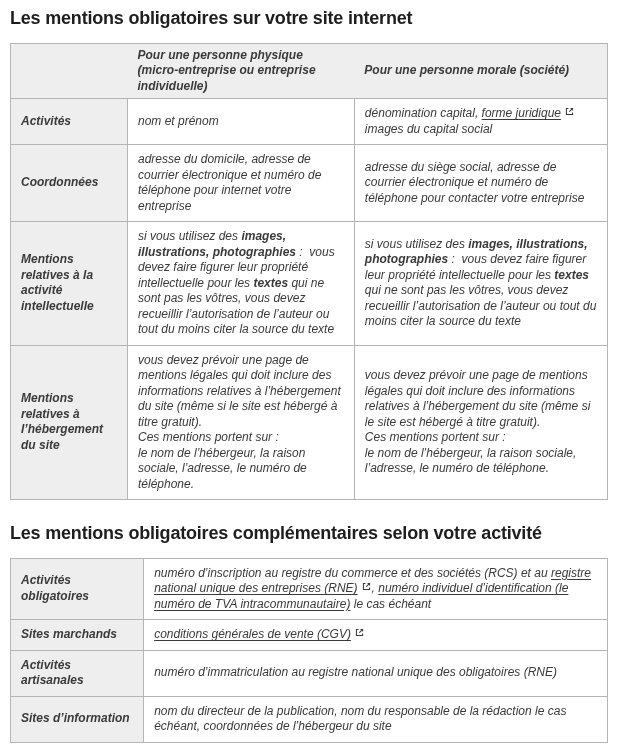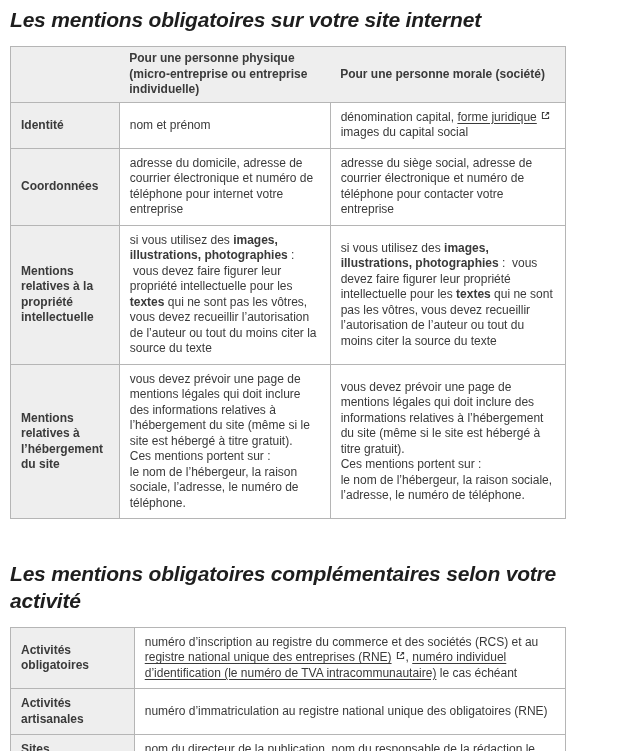--- a/index.html
+++ b/index.html
@@ -14,37 +14,37 @@
   html,body{margin:0;padding:0;}
   body{
     width:618px;
     min-height:751px;
     background:var(--page-bg);
     font-family:"Liberation Sans","DejaVu Sans",sans-serif;
     color:var(--text-color);
   }
   .page{padding:7px 10px 6px 10px;}
   h2.section-title{
-    font-size:21px;
+    font-size:18px;
     line-height:1.25;
     font-weight:700;
     color:var(--title-color);
     letter-spacing:-0.2px;
     margin:0 0 13px 0;
     padding-left:0;
-    font-style:italic;
   }
-  h2.section-title.second{margin-top:42px;}
+  h2.section-title.second{margin-top:22px;}
   table.info-table{
-    width:556px;
+    width:598px;
     border-collapse:collapse;
     table-layout:fixed;
     border:1px solid var(--border-color);
     font-size:12px;
     line-height:15.5px;
+    font-style:italic;
   }
   .info-table th,.info-table td{
     border:1px solid var(--border-color);
     padding:7px 10px;
     vertical-align:middle;
     text-align:left;
   }
   .info-table thead th{
     background:var(--cell-bg);
     font-weight:700;
@@ -84,35 +84,35 @@
     </colgroup>
     <thead>
       <tr>
         <th></th>
         <th>Pour une personne physique (micro-entreprise ou entreprise individuelle)</th>
         <th>Pour une personne morale (société)</th>
       </tr>
     </thead>
     <tbody>
       <tr>
-        <th>Identité</th>
+        <th>Activités</th>
         <td><span>nom et prénom</span></td>
         <td><span>dénomination capital, </span><a href="#" class="lnk">forme juridique<span class="ext-icon"><svg viewBox="0 0 16 16" aria-hidden="true" fill="none">
                   <path d="M6.5 3.5H3.5v9h9V9.5" stroke-width="1.5"></path>
                   <path d="M9.5 3.5h3v3" stroke-width="1.5"></path>
                   <path d="M12.5 3.5L7.8 8.2" stroke-width="1.5"></path>
                 </svg></span></a><span> images du capital social</span></td>
       </tr>
       <tr>
         <th>Coordonnées</th>
         <td><span>adresse du domicile, adresse de courrier électronique et numéro de téléphone pour internet votre entreprise</span></td>
         <td><span>adresse du siège social, adresse de courrier électronique et numéro de téléphone pour contacter votre entreprise</span></td>
       </tr>
       <tr>
-        <th>Mentions relatives à la propriété intellectuelle</th>
+        <th>Mentions relatives à la activité intellectuelle</th>
         <td><span>si vous utilisez des </span><strong>images, illustrations, photographies</strong><span> : &nbsp;vous devez faire figurer leur propriété intellectuelle pour les </span><strong>textes</strong><span> qui ne sont pas les vôtres, vous devez recueillir l’autorisation de l’auteur ou tout du moins citer la source du texte</span></td>
         <td><span>si vous utilisez des </span><strong>images, illustrations, photographies</strong><span> : &nbsp;vous devez faire figurer leur propriété intellectuelle pour les </span><strong>textes</strong><span> qui ne sont pas les vôtres, vous devez recueillir l’autorisation de l’auteur ou tout du moins citer la source du texte</span></td>
       </tr>
       <tr>
         <th>Mentions relatives à l’hébergement du site</th>
         <td><span>vous devez prévoir une page de mentions légales qui doit inclure des informations relatives à l’hébergement du site (même si le site est hébergé à titre gratuit).</span><br><span>Ces mentions portent sur :</span><br><span>le nom de l’hébergeur, la raison sociale, l’adresse, le numéro de téléphone.</span></td>
         <td><span>vous devez prévoir une page de mentions légales qui doit inclure des informations relatives à l’hébergement du site (même si le site est hébergé à titre gratuit).</span><br><span>Ces mentions portent sur :</span><br><span>le nom de l’hébergeur, la raison sociale, l’adresse, le numéro de téléphone.</span></td>
       </tr>
     </tbody>
   </table>
@@ -127,20 +127,28 @@
     <tbody>
       <tr>
         <th>Activités obligatoires</th>
         <td><span>numéro d’inscription au registre du commerce et des sociétés (RCS) et au </span><a href="#" class="lnk">registre national unique des entreprises (RNE)<span class="ext-icon"><svg viewBox="0 0 16 16" aria-hidden="true" fill="none">
                   <path d="M6.5 3.5H3.5v9h9V9.5" stroke-width="1.5"></path>
                   <path d="M9.5 3.5h3v3" stroke-width="1.5"></path>
                   <path d="M12.5 3.5L7.8 8.2" stroke-width="1.5"></path>
                 </svg></span></a><span>, </span><a href="#" class="lnk">numéro individuel d’identification (le numéro de TVA intracommunautaire)</a><span> le cas échéant</span></td>
       </tr>
       <tr>
+        <th>Sites marchands</th>
+        <td><a href="#" class="lnk">conditions générales de vente (CGV)<span class="ext-icon"><svg viewBox="0 0 16 16" aria-hidden="true" fill="none">
+                  <path d="M6.5 3.5H3.5v9h9V9.5" stroke-width="1.5"></path>
+                  <path d="M9.5 3.5h3v3" stroke-width="1.5"></path>
+                  <path d="M12.5 3.5L7.8 8.2" stroke-width="1.5"></path>
+                </svg></span></a></td>
+      </tr>
+      <tr>
         <th>Activités artisanales</th>
         <td><span>numéro d’immatriculation au registre national unique des obligatoires (RNE)</span></td>
       </tr>
       <tr>
         <th>Sites d’information</th>
         <td><span>nom du directeur de la publication, nom du responsable de la rédaction le cas échéant, coordonnées de l’hébergeur du site</span></td>
       </tr>
 
     </tbody>
   </table>

